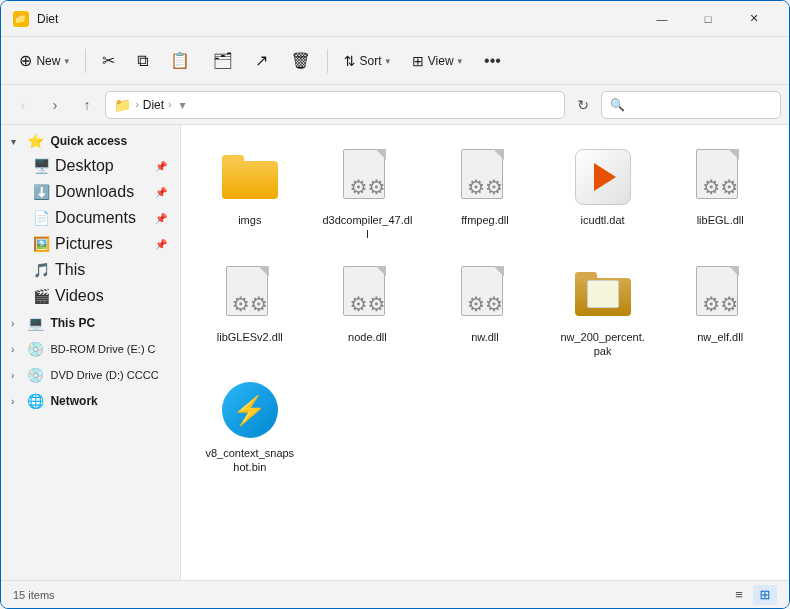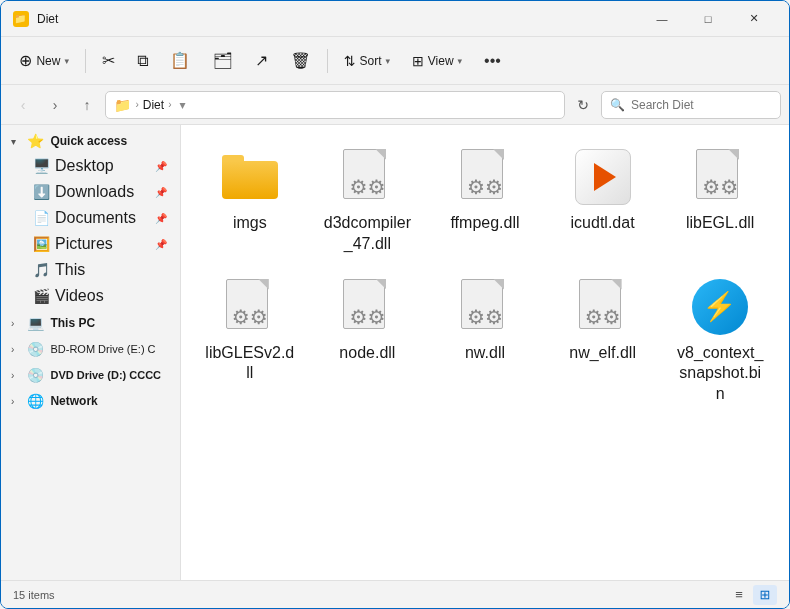--- a/index.html
+++ b/index.html
@@ -50,21 +50,21 @@
     .item-icon { margin-right: 6px; font-size: 14px; width: 16px; text-align: center; }
     .item-label { font-size: 16px; color: #1a1a1a; flex: 1; }
     .pin-icon { font-size: 10px; color: #888; }
 
     
     .filearea { flex: 1; background: #fff; overflow-y: auto; padding: 12px; display: grid; grid-template-columns: repeat(5, 1fr); gap: 4px; align-content: start; }
 
     
     .file-item { display: flex; flex-direction: column; align-items: center; padding: 8px 4px; border-radius: 5px; cursor: pointer; min-width: 0; }
     .file-icon-wrap { width: 64px; height: 64px; display: flex; align-items: center; justify-content: center; position: relative; }
-    .file-label { font-size: 16px; color: #1a1a1a; text-align: center; margin-top: 4px; word-break: break-word; max-width: 90px; line-height: 1.3; }
+    .file-label { font-size: 11px; color: #1a1a1a; text-align: center; margin-top: 4px; word-break: break-word; max-width: 90px; line-height: 1.3; }
 
     
     .folder-icon { width: 56px; height: 44px; position: relative; }
     .folder-back { width: 56px; height: 38px; background: linear-gradient(180deg, #f9c84a 0%, #f0a800 100%); border-radius: 0 4px 4px 4px; position: absolute; bottom: 0; }
     .folder-tab { width: 22px; height: 10px; background: #f9c84a; border-radius: 3px 3px 0 0; position: absolute; top: 0; left: 0; }
 
     
     .dat-icon { width: 56px; height: 56px; border-radius: 8px; background: linear-gradient(135deg, #fff 0%, #e0e0e0 100%); border: 1.5px solid #ccc; display: flex; align-items: center; justify-content: center; }
     .play-triangle { width: 0; height: 0; border-top: 14px solid transparent; border-bottom: 14px solid transparent; border-left: 22px solid #e65100; margin-left: 4px; }
 
@@ -154,21 +154,20 @@
       <div class="path-text">
         <span class="path-sep">›</span>
         <span>Diet</span>
         <span class="path-sep">›</span>
         <span class="path-dropdown">▾</span>
       </div>
     </div>
     <button class="refresh-btn">↻</button>
     <div class="search-box">
       <span class="search-icon">🔍</span>
-      <input class="search-input" type="text" placeholder="Search Diet" style="">
     </div>
   </div>
 
   <div class="main">
 
     <div class="sidebar">
 
       <div class="sidebar-section">
         <div class="sidebar-section-header">
           <span class="expand-icon">▾</span>
@@ -218,21 +217,21 @@
           <span class="expand-icon">›</span>
           <span class="section-icon">💿</span>
           <span class="section-label" style="font-size:11px; font-weight:400;">BD-ROM Drive (E:) C</span>
         </div>
       </div>
 
       <div class="sidebar-section">
         <div class="sidebar-section-header">
           <span class="expand-icon">›</span>
           <span class="section-icon">💿</span>
-          <span class="section-label" style="font-size:11px; font-weight:700;">DVD Drive (D:) CCCC</span>
+          <span class="section-label" style="font-size:11px; font-weight:400;">DVD Drive (D:) CCCC</span>
         </div>
       </div>
 
       <div class="sidebar-section">
         <div class="sidebar-section-header">
           <span class="expand-icon">›</span>
           <span class="section-icon">🌐</span>
           <span class="section-label">Network</span>
         </div>
       </div>
@@ -321,20 +320,30 @@
           <div style="position:relative; width:48px; height:56px;">
             <div style="width:42px;height:50px;background:#f0f0f0;border:1.5px solid #b0b0b0;border-radius:2px;position:absolute;top:0;left:0;"></div>
             <div style="position:absolute;top:0;right:5px;width:11px;height:11px;background:#c0c0c0;clip-path:polygon(0 0,100% 100%,100% 0);"></div>
             <div style="position:absolute;bottom:6px;left:50%;transform:translateX(-50%);font-size:20px;color:#888;">⚙⚙</div>
           </div>
         </div>
         <span class="file-label">nw.dll</span>
       </div>
 
 
+      <div class="file-item">
+        <div class="file-icon-wrap">
+          <div class="pak-icon">
+            <div class="pak-tab"></div>
+            <div class="pak-back"></div>
+            <div class="pak-paper"></div>
+          </div>
+        </div>
+        <span class="file-label">nw_200_percent.pak</span>
+      </div>
 
       <div class="file-item">
         <div class="file-icon-wrap">
           <div style="position:relative; width:48px; height:56px;">
             <div style="width:42px;height:50px;background:#f0f0f0;border:1.5px solid #b0b0b0;border-radius:2px;position:absolute;top:0;left:0;"></div>
             <div style="position:absolute;top:0;right:5px;width:11px;height:11px;background:#c0c0c0;clip-path:polygon(0 0,100% 100%,100% 0);"></div>
             <div style="position:absolute;bottom:6px;left:50%;transform:translateX(-50%);font-size:20px;color:#888;">⚙⚙</div>
           </div>
         </div>
         <span class="file-label">nw_elf.dll</span>

